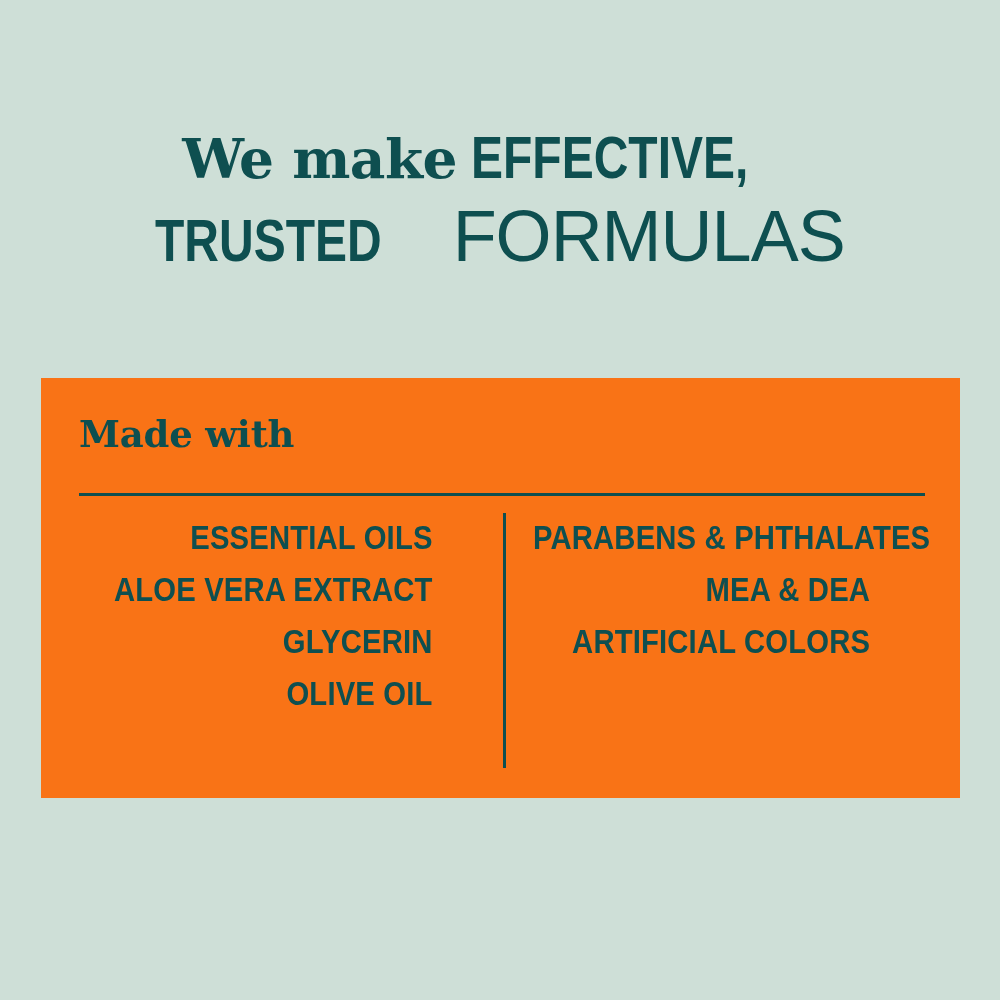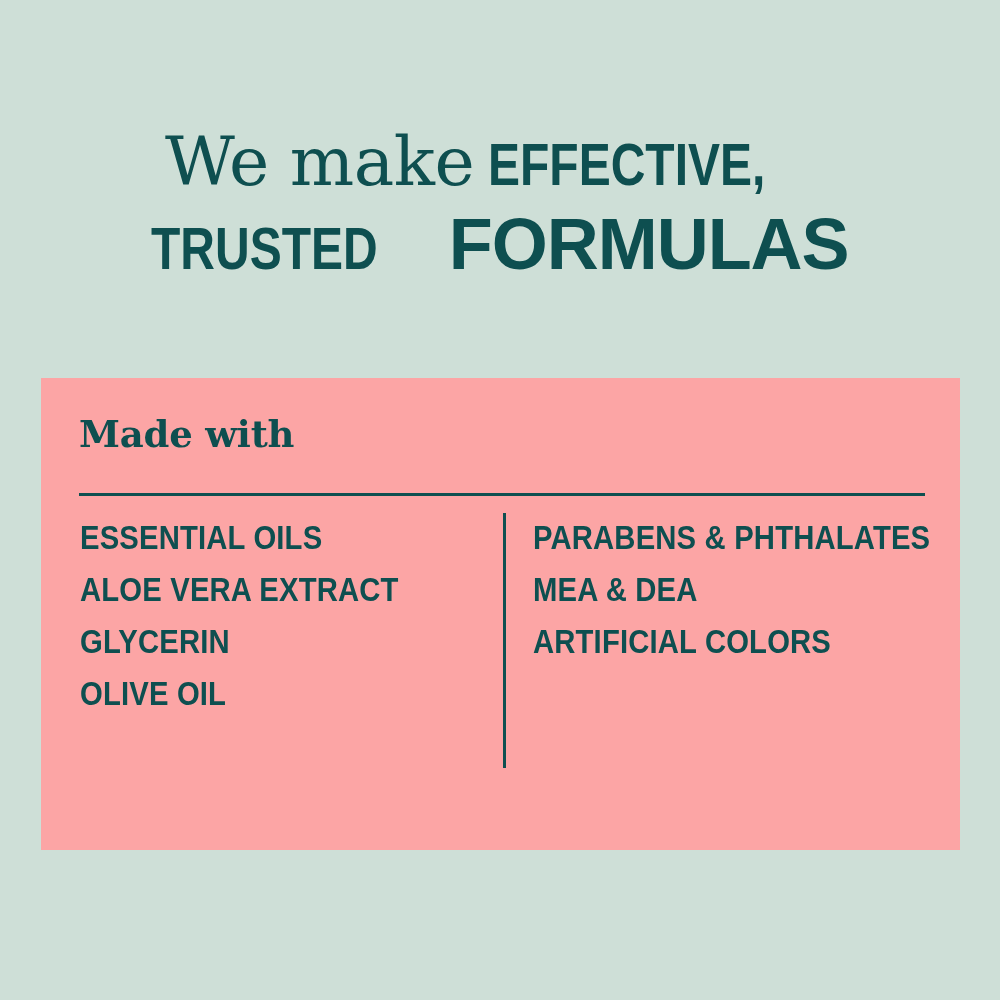--- a/index.html
+++ b/index.html
@@ -35,53 +35,54 @@
     letter-spacing: -0.3px;
   }
   .headline-line-2 {
     font-size: 62px;
     margin-top: 12px;
     letter-spacing: -0.3px;
   }
   
   .hl-serif {
     font-family: "DejaVu Serif", "Liberation Serif", serif;
-    font-weight: 400;
-    font-size: 68px;
+    font-weight: 700;
+    font-size: 55px;
     letter-spacing: -0.5px;
   }
   
   .hl-cond {
     font-family: "Liberation Sans Narrow", "Liberation Sans", sans-serif;
     font-weight: 700;
     font-size: 60px;
     transform: scaleX(0.80);
     display: inline-block;
     transform-origin: left center;
     letter-spacing: 0px;
   }
   
   .hl-wide {
     font-family: "Liberation Sans", sans-serif;
-    font-weight: 700;
+    font-weight: 400;
     font-size: 72px;
     letter-spacing: -1px;
     transform: scaleX(1.0);
     display: inline-block;
     text-align: center;
   }
 
   
   .card {
     position: absolute;
     left: 41px;
     top: 378px;
     width: 919px;
-    height: 472px;
-    background: #fca5a5;
+    height: 420px;
+    background: #f97316;
+    text-align: right;
   }
 
   .columns {
     position: absolute;
     left: 38px;
     top: 0;
     width: 846px;
     height: 100%;
   }
 

